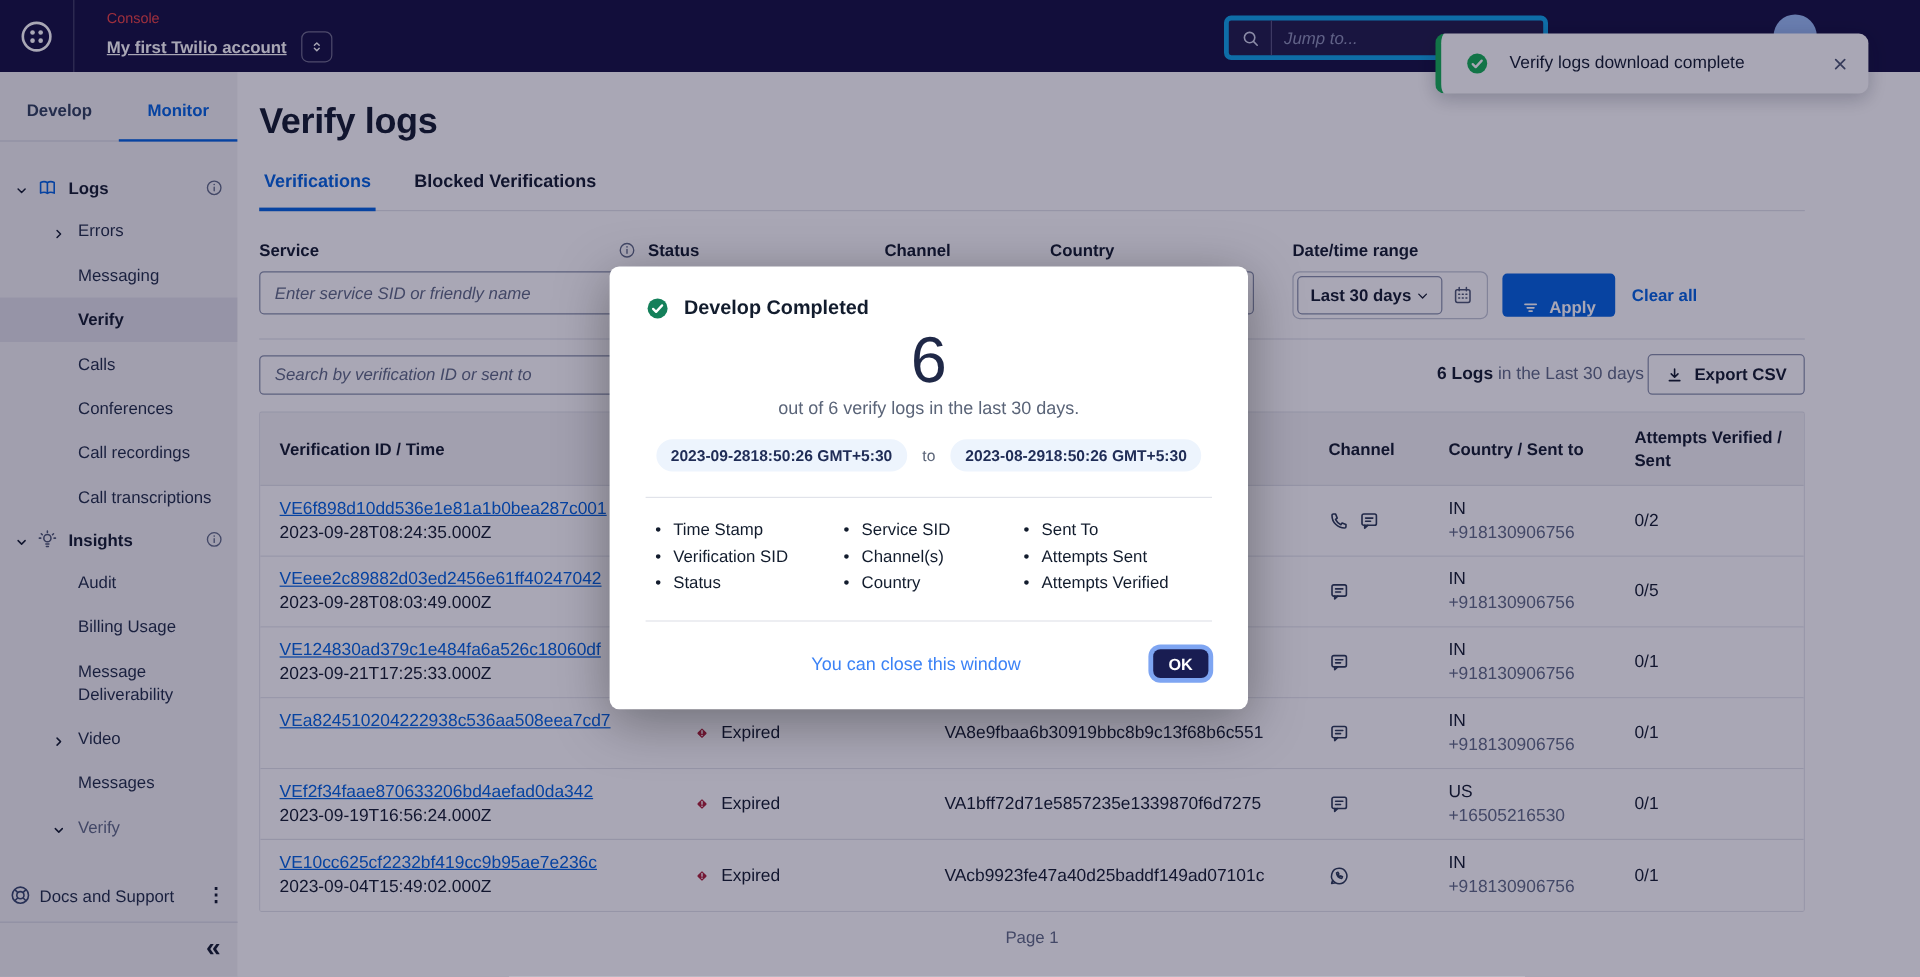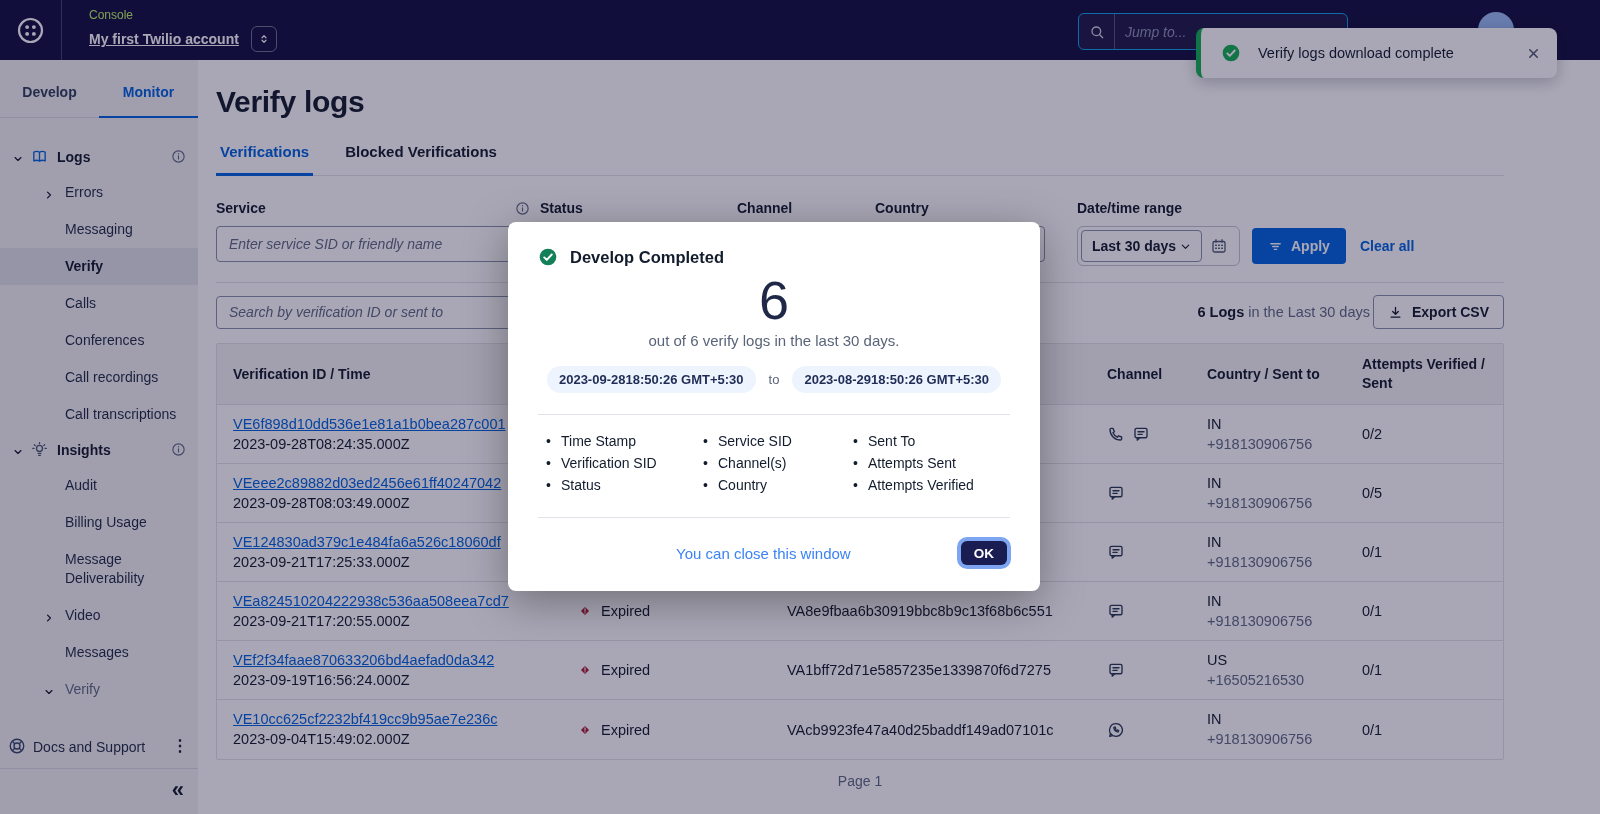--- a/index.html
+++ b/index.html
@@ -4,25 +4,25 @@
 <style>
   * { box-sizing: border-box; margin: 0; padding: 0; }
   html,body { width:1600px; height:814px; overflow:hidden; }
   body { font-family:"Liberation Sans", sans-serif; background:#fff; color:#121C2D; }
 
   
   .topnav { position:relative; height:60px; background:#131040; display:flex; align-items:center; }
   .twilio-logo { margin:0 16px; width:29px; height:29px; display:flex; color:#fff; }
   .nav-divider { width:1px; height:60px; background:rgba(255,255,255,.22); }
   .account-block { margin-left:27px; }
-  .console-label { font-size:12px; color:#bef264; margin-bottom:4px; }
+  .console-label { font-size:12px; color:#ef4444; margin-bottom:4px; }
   .account-row { display:flex; align-items:center; }
   .account-link { font-size:14px; font-weight:bold; color:#fff; text-decoration:underline; cursor:pointer; }
   .account-switcher { margin-left:12px; width:26px; height:26px; background:transparent; border:1px solid rgba(255,255,255,.4); border-radius:6px; color:#fff; display:flex; align-items:center; justify-content:center; cursor:pointer; }
-  .nav-search { position:absolute; left:1078px; top:13px; width:270px; height:37px; display:flex; align-items:stretch; border:1px solid #0ea5e9; border-radius:6px; background:rgba(255,255,255,.05); }
+  .nav-search { position:absolute; left:1020px; top:13px; width:270px; height:37px; display:flex; align-items:stretch; border:4px solid #0ea5e9; border-radius:6px; background:rgba(255,255,255,.05); }
   .search-icon-cell { width:36px; display:flex; align-items:center; justify-content:center; color:#CFD2E8; border-right:1px solid #56537F; }
   .nav-search input { flex:1; background:transparent; border:none; outline:none; color:#CFD2E8; font-style:italic; font-size:14px; padding:0 10px; font-family:"Liberation Sans", sans-serif; }
   .nav-search input::placeholder { color:#8E93B8; font-style:italic; }
   .avatar { position:absolute; right:86px; top:12px; width:36px; height:36px; border-radius:50%; background:#9ABDF5; }
 
   
   .shell { display:flex; height:754px; }
 
   
   .sidebar { width:198px; background:#F2F2F5; display:flex; flex-direction:column; flex-shrink:0; }
@@ -64,21 +64,21 @@
   .finput::placeholder { color:#606B85; font-style:italic; }
   .fg-service { width:314px; }
   .fg-status { width:187px; margin-left:10px; }
   .fg-channel { width:126px; margin-left:10px; }
   .fg-country { width:170px; margin-left:12px; }
   .fg-datetime { margin-left:32px; }
   .dt-row { display:flex; align-items:center; }
   .dt-group { display:flex; align-items:center; border:1px solid #C2C7D4; border-radius:6px; padding:3px; background:#fff; }
   .dt-select { width:121px; height:32px; border:1px solid #8891AA; border-radius:4px; display:flex; align-items:center; justify-content:space-between; padding:0 10px; font-size:14px; font-weight:bold; color:#121C2D; cursor:pointer; background:#fff; }
   .cal-btn { width:34px; height:32px; border:none; background:transparent; display:flex; align-items:center; justify-content:center; color:#4B5671; cursor:pointer; }
-  .apply-btn { margin-left:12px; height:36px; padding:0 16px; background:#0263E0; border:none; border-radius:4px; color:#fff; font-size:14px; font-weight:bold; display:flex; align-items:center; gap:8px; cursor:pointer; font-family:"Liberation Sans", sans-serif; }
+  .apply-btn { margin-left:12px; height:36px; padding:0 16px; background:#0263E0; border:none; border-radius:4px; color:#fff; font-size:14px; font-weight:bold; display:flex; align-items:flex-end; gap:8px; cursor:pointer; font-family:"Liberation Sans", sans-serif; }
   .clear-all { margin-left:14px; color:#0263E0; font-size:14px; font-weight:bold; text-decoration:none; cursor:pointer; }
 
   .section-divider { margin-top:16px; border-top:1px solid #E1E3EA; }
 
   
   .search-row { margin-top:12px; display:flex; align-items:center; }
   .vsearch { width:314px; height:33px; }
   .row-right { margin-left:auto; display:flex; align-items:center; gap:3px; }
   .logs-count { font-size:14.5px; color:#606B85; }
   .logs-count b { color:#121C2D; }
@@ -387,21 +387,21 @@
                   </svg>
                 </span>
               </div>
               <div class="cell cs-cell">
                 <div>IN</div>
                 <div class="sentto">+918130906756</div>
               </div>
               <div class="cell at-cell">0/1</div>
             </div>
             <div class="trow">
-              <div class="cell id-cell"><a class="vlink">VEa824510204222938c536aa508eea7cd7</a><div class="vtime">2023-09-21T17:20:55.000Z</div></div>
+              <div class="cell id-cell"><a class="vlink">VEa824510204222938c536aa508eea7cd7</a></div>
               <div class="cell status-cell">
                 <span class="ic">
                   <svg viewBox="0 0 24 24" width="16" height="16">
                     <rect x="7.6" y="7.6" width="8.8" height="8.8" rx="1.2" transform="rotate(45 12 12)" fill="#AD2138"></rect>
                     <path d="M12 8.8v3.4" stroke="#fff" stroke-width="1.7" stroke-linecap="round"></path>
                     <circle cx="12" cy="14.9" r="1" fill="#fff"></circle>
                   </svg>
                 </span>
                 <span>Expired</span>
               </div>

